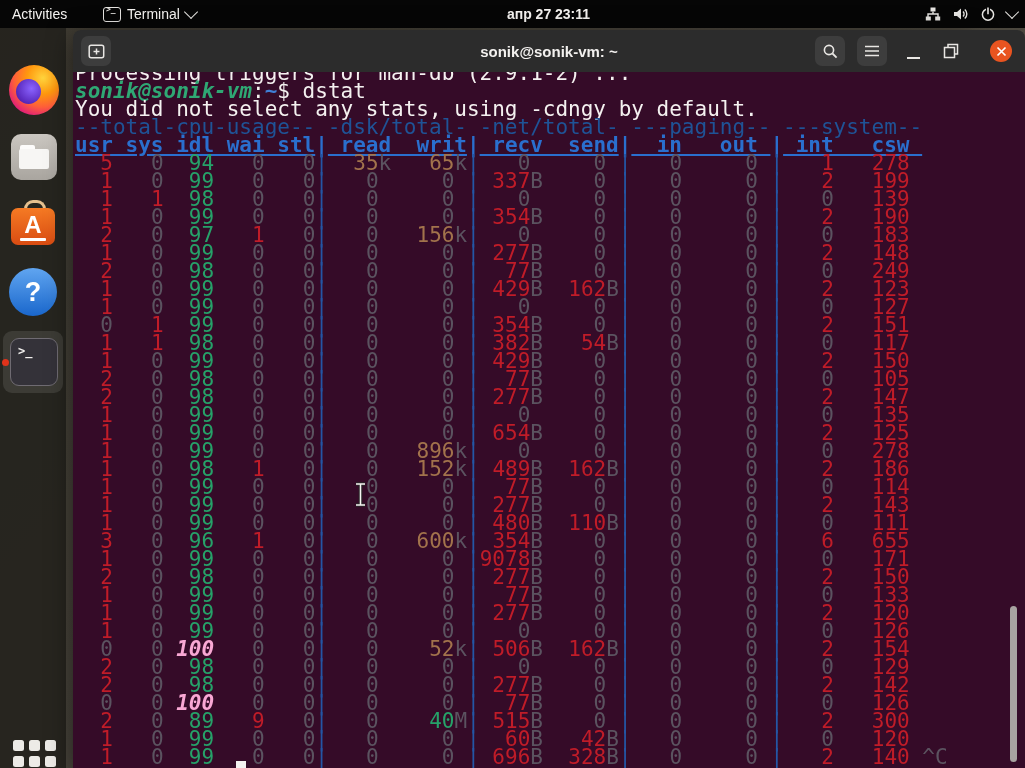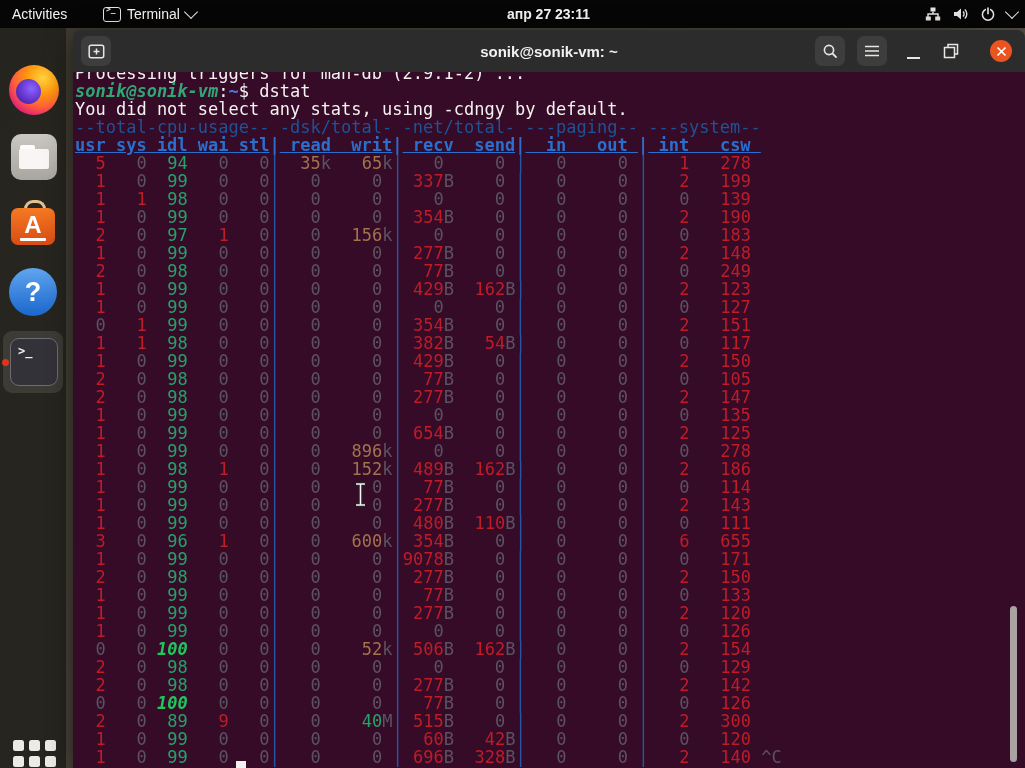--- a/index.html
+++ b/index.html
@@ -66,24 +66,24 @@
   #btn-menu{left:784px;}
   #btn-min{position:absolute;left:832px;top:13px;width:16px;height:16px;display:flex;align-items:flex-end;justify-content:center;}
   #btn-min i{display:block;width:13px;height:2px;background:#e9e7e4;}
   #btn-restore{position:absolute;left:870px;top:13px;width:16px;height:16px;}
   #btn-close{position:absolute;left:917px;top:10px;width:22px;height:22px;border-radius:50%;
     background:var(--close);display:flex;align-items:center;justify-content:center;}
   
   #terminal{position:absolute;left:0;top:42px;width:952px;height:696px;background:var(--termbg);
     overflow:hidden;}
   #term-text{position:absolute;left:2px;top:-8px;margin:0;font-family:"DejaVu Sans Mono",monospace;
-    font-size:17px;line-height:18px;color:var(--fg);}
+    font-size:21px;line-height:18px;color:var(--fg);}
   .tl{height:18px;white-space:pre;}
   .red{color:var(--red);} .green{color:var(--green);} .tan{color:var(--tan);}
-  .dim{color:var(--dim);} .fg{color:var(--fg);} .white{color:#22c55e;}
+  .dim{color:var(--dim);} .fg{color:var(--fg);} .white{color:#f9a8d4;}
   .hdr{color:var(--hdr);margin-top:16px;} .hdrb{color:var(--hdrb);font-weight:bold;}
   .hdru{color:var(--hdrb);font-weight:bold;text-decoration:underline;}
   .pipe{color:var(--pipe);}
   .b{font-weight:bold;font-style:italic;} .pg{color:var(--pgreen);} .pb{color:var(--pblue);}
   #block-cursor{position:absolute;left:163px;top:689px;width:10px;height:7px;background:var(--fg);}
   #scroll-thumb{position:absolute;left:937px;top:534px;width:7px;height:156px;border-radius:4px;
     background:var(--scroll);}
   #ibeam{position:absolute;left:280px;top:410px;}
 </style>
 </head>

